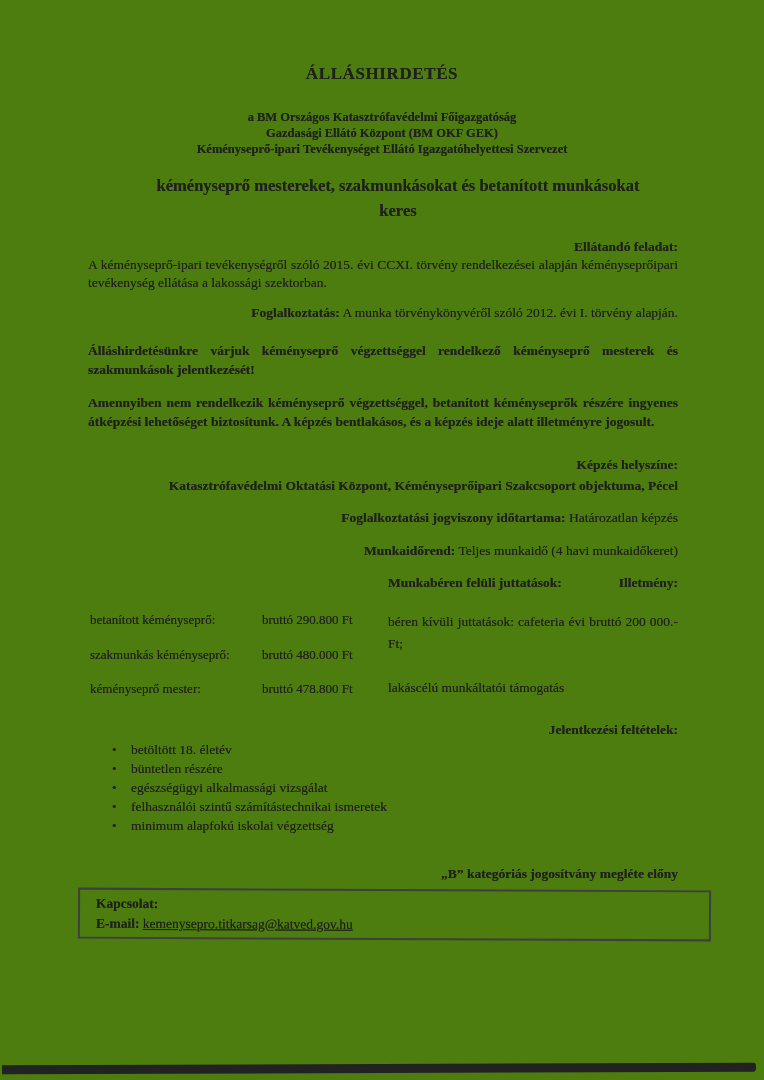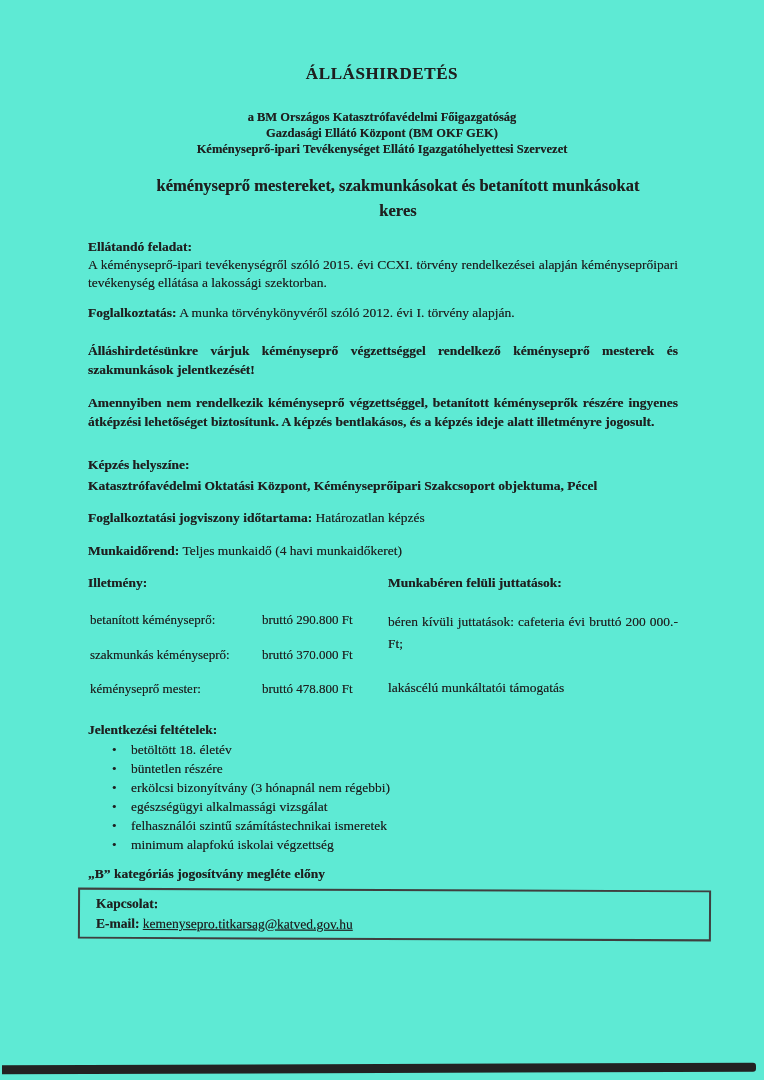--- a/index.html
+++ b/index.html
@@ -1,27 +1,27 @@
 <!DOCTYPE html>
 <html lang="hu"><head>
 <meta charset="utf-8">
 <style>
   html,body{margin:0;padding:0;background:#e8e8e8;}
   .page{
     position:relative;
     width:764px;height:1080px;
-    background:#5eead4;
+    background:#4d7c0f;
     font-family:"Liberation Serif","DejaVu Serif",serif;
     color:#1f1f1f;
     overflow:hidden;
     text-shadow:0 0 .4px rgba(20,20,20,.55);
   }
   .abs{position:absolute;}
   .center{left:0;width:764px;text-align:center;}
-  .col{left:88px;width:590px;}
+  .col{left:88px;width:590px;text-align:right;}
   .bold{font-weight:bold;}
   .jf{text-align:justify;}
 
   .doc-title{top:64px;font-size:17px;font-weight:bold;letter-spacing:.6px;}
   .org-block{top:109px;font-size:12.5px;font-weight:bold;line-height:16px;}
   .headline{top:173px;font-size:16.5px;font-weight:bold;line-height:25px;padding-left:16px;}
 
   .body-text{font-size:13.5px;line-height:18px;}
   .body-text.b{font-weight:bold;line-height:18.5px;}
   .lbl{font-size:13.5px;font-weight:bold;}
@@ -113,37 +113,36 @@
   </div>
 
   <div class="abs col lbl salary-label">Illetmény:</div>
   <div class="abs salary-rows">
     <div class="salary-row">
       <span class="salary-pos">betanított kéményseprő:</span>
       <span class="salary-amt">bruttó 290.800 Ft</span>
     </div>
     <div class="salary-row">
       <span class="salary-pos">szakmunkás kéményseprő:</span>
-      <span class="salary-amt">bruttó 370.000 Ft</span>
+      <span class="salary-amt">bruttó 480.000 Ft</span>
     </div>
     <div class="salary-row">
       <span class="salary-pos">kéményseprő mester:</span>
       <span class="salary-amt">bruttó 478.800 Ft</span>
     </div>
   </div>
 
   <div class="abs lbl benefits-label">Munkabéren felüli juttatások:</div>
   <div class="abs benefits body-text jf benefit-1">béren kívüli juttatások: cafeteria évi bruttó 200 000.- Ft;</div>
   <div class="abs col lbl req-label">Jelentkezési feltételek:</div>
 
   <div class="abs benefits body-text benefit-2">lakáscélú munkáltatói támogatás</div>
   <ul class="abs req-list">
     <li>betöltött 18. életév</li>
     <li>büntetlen részére</li>
-    <li>erkölcsi bizonyítvány (3 hónapnál nem régebbi)</li>
     <li>egészségügyi alkalmassági vizsgálat</li>
     <li>felhasználói szintű számítástechnikai ismeretek</li>
     <li>minimum alapfokú iskolai végzettség</li>
   </ul>
 
   <div class="abs col lbl advantage">„B” kategóriás jogosítvány megléte előny</div>
 
   <div class="abs contact-box">
     <div class="bold">Kapcsolat:</div>
     <div class="email-line">

